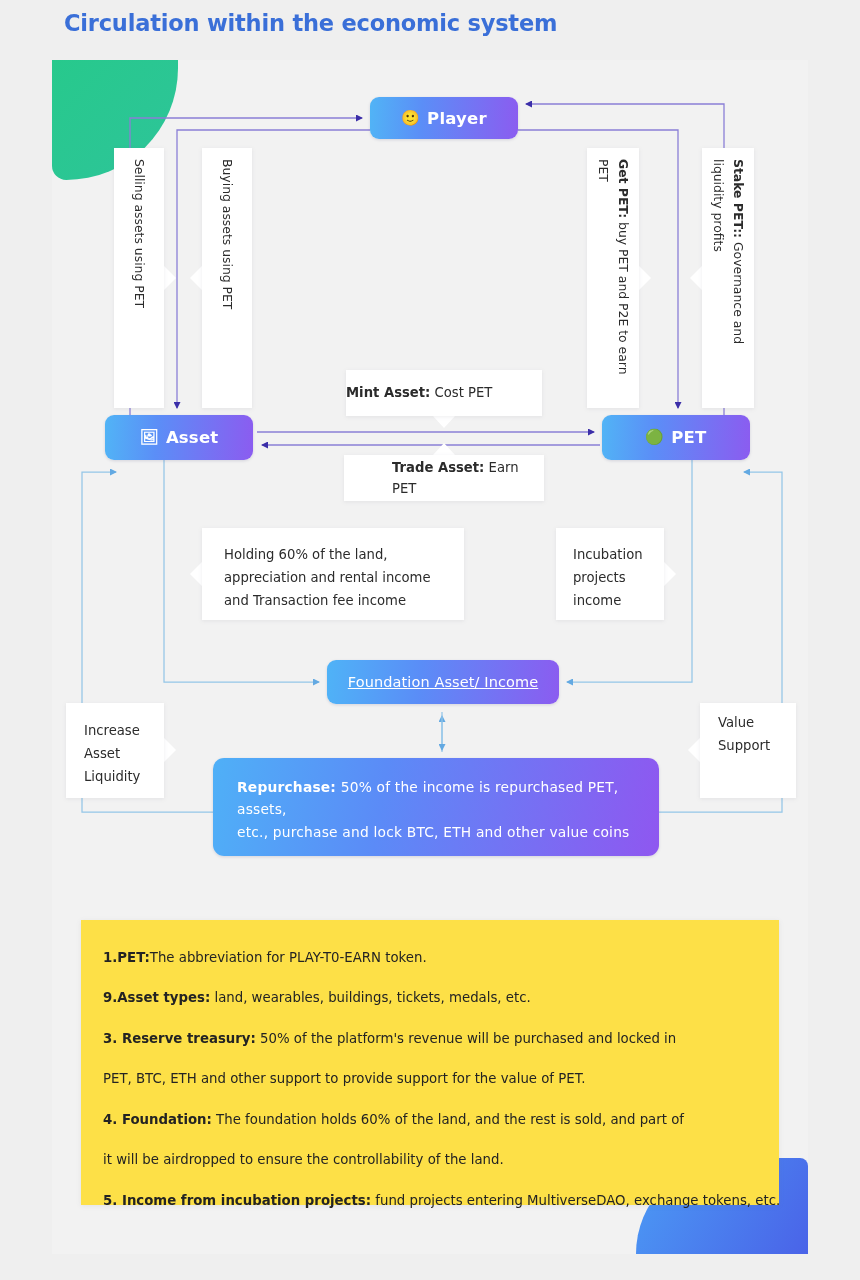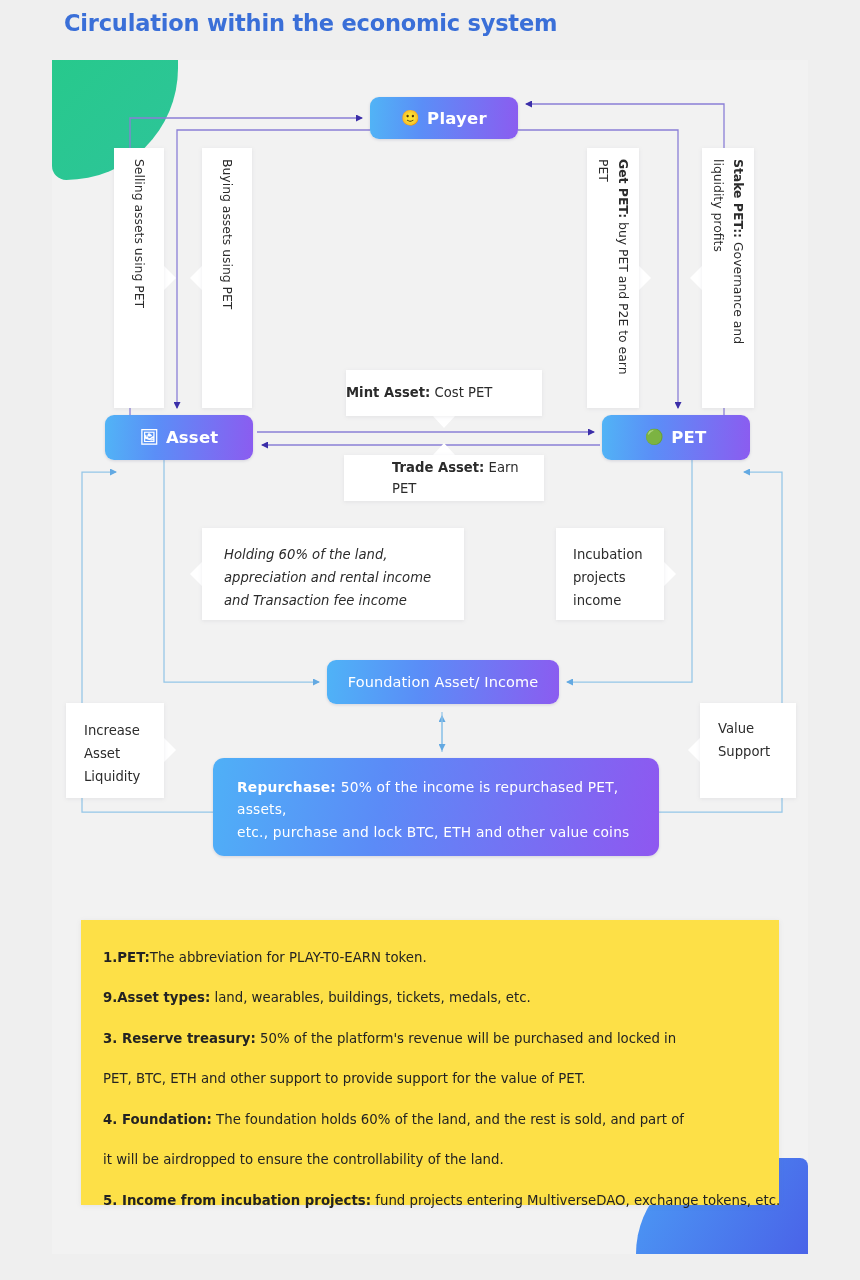--- a/index.html
+++ b/index.html
@@ -68,20 +68,21 @@
 
   #node-player { left: 318px; top: 37px; width: 148px; height: 42px; }
   #node-asset  { left: 53px;  top: 355px; width: 148px; height: 45px; }
   #node-pet    { left: 550px; top: 355px; width: 148px; height: 45px; }
 
   #node-foundation {
     left: 275px; top: 600px; width: 232px; height: 44px;
     font-weight: 400; font-size: 14.5px;
     background: linear-gradient(95deg, #4fb3f7 0%, #5a8df7 40%, #8b5cf0 100%);
     letter-spacing: .1px;
+    text-decoration: underline;
   }
 
   #node-reserve {
     left: 161px; top: 698px; width: 446px; height: 98px;
     border-radius: 11px;
     display: block;
     padding: 18px 24px 0 24px;
     font-weight: 400;
     background: linear-gradient(100deg, #4fb0f7 0%, #5b8bf7 38%, #8f57f0 100%);
   }
@@ -121,28 +122,28 @@
   #cal-getpet .inner { height: 238px; }
   #cal-stake   { left: 650px; top: 88px; width: 52px; height: 260px; }
   #cal-stake .inner { height: 238px; }
 
   #cal-mint  { left: 294px; top: 310px; width: 196px; height: 46px;
                display:flex; align-items:center; justify-content:flex-start; font-size:13.2px; }
   #cal-trade { left: 292px; top: 395px; width: 200px; height: 46px;
                display:flex; align-items:center; justify-content:center; font-size:13.2px;padding-left:48px; }
 
   #cal-holding { left: 150px; top: 468px; width: 262px; height: 92px;
-                 padding: 16px 22px; font-size: 13.2px; line-height:1.73;font-style:italic; }
+                 padding: 16px 22px; font-size: 13.2px; line-height:1.73; }
   #cal-incub   { left: 504px; top: 468px; width: 108px; height: 92px;
                  padding: 16px 17px; font-size: 13.2px; line-height:1.73; }
 
   #cal-increase { left: 14px; top: 643px; width: 98px; height: 95px;
                   padding: 16px 18px; font-size: 13.2px; line-height:1.76; }
   #cal-value    { left: 648px; top: 643px; width: 96px; height: 95px;
-                  padding: 14px 18px; font-size: 13.2px; line-height:1.76; }
+                  padding: 8px 18px; font-size: 13.2px; line-height:1.76; }
 
   
   .notes {
     position: absolute;
     left: 29px; top: 860px;
     width: 698px; height: 285px;
     background: #fde047;
     box-shadow: 0 1px 5px rgba(120,120,140,.12);
     padding: 28px 22px 0 22px;
   }

